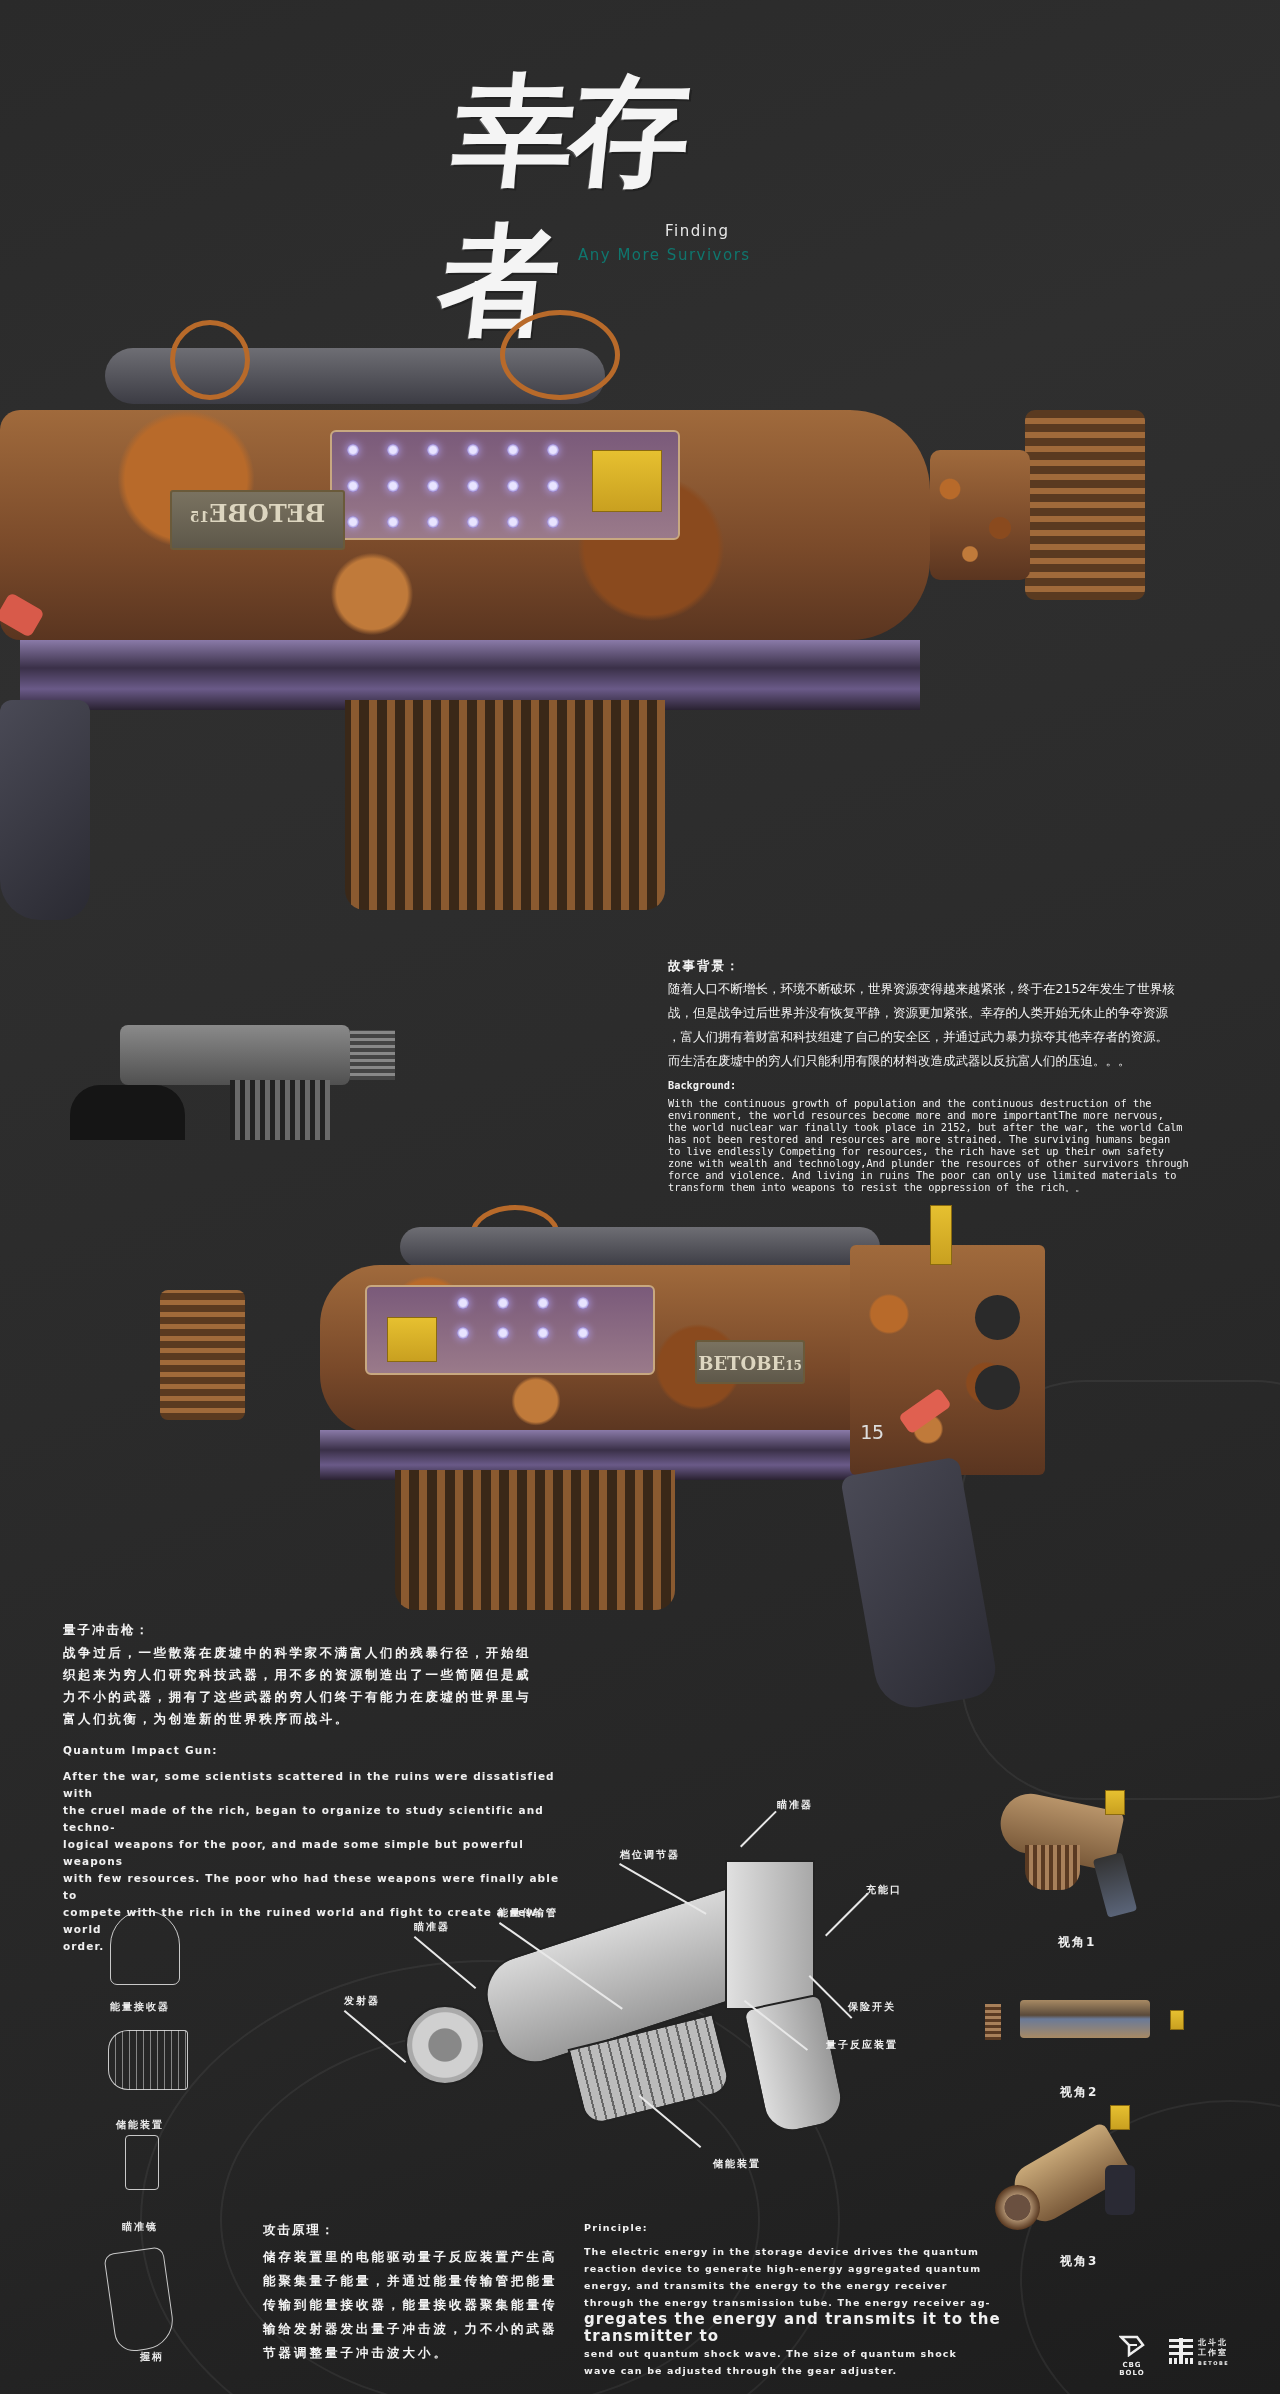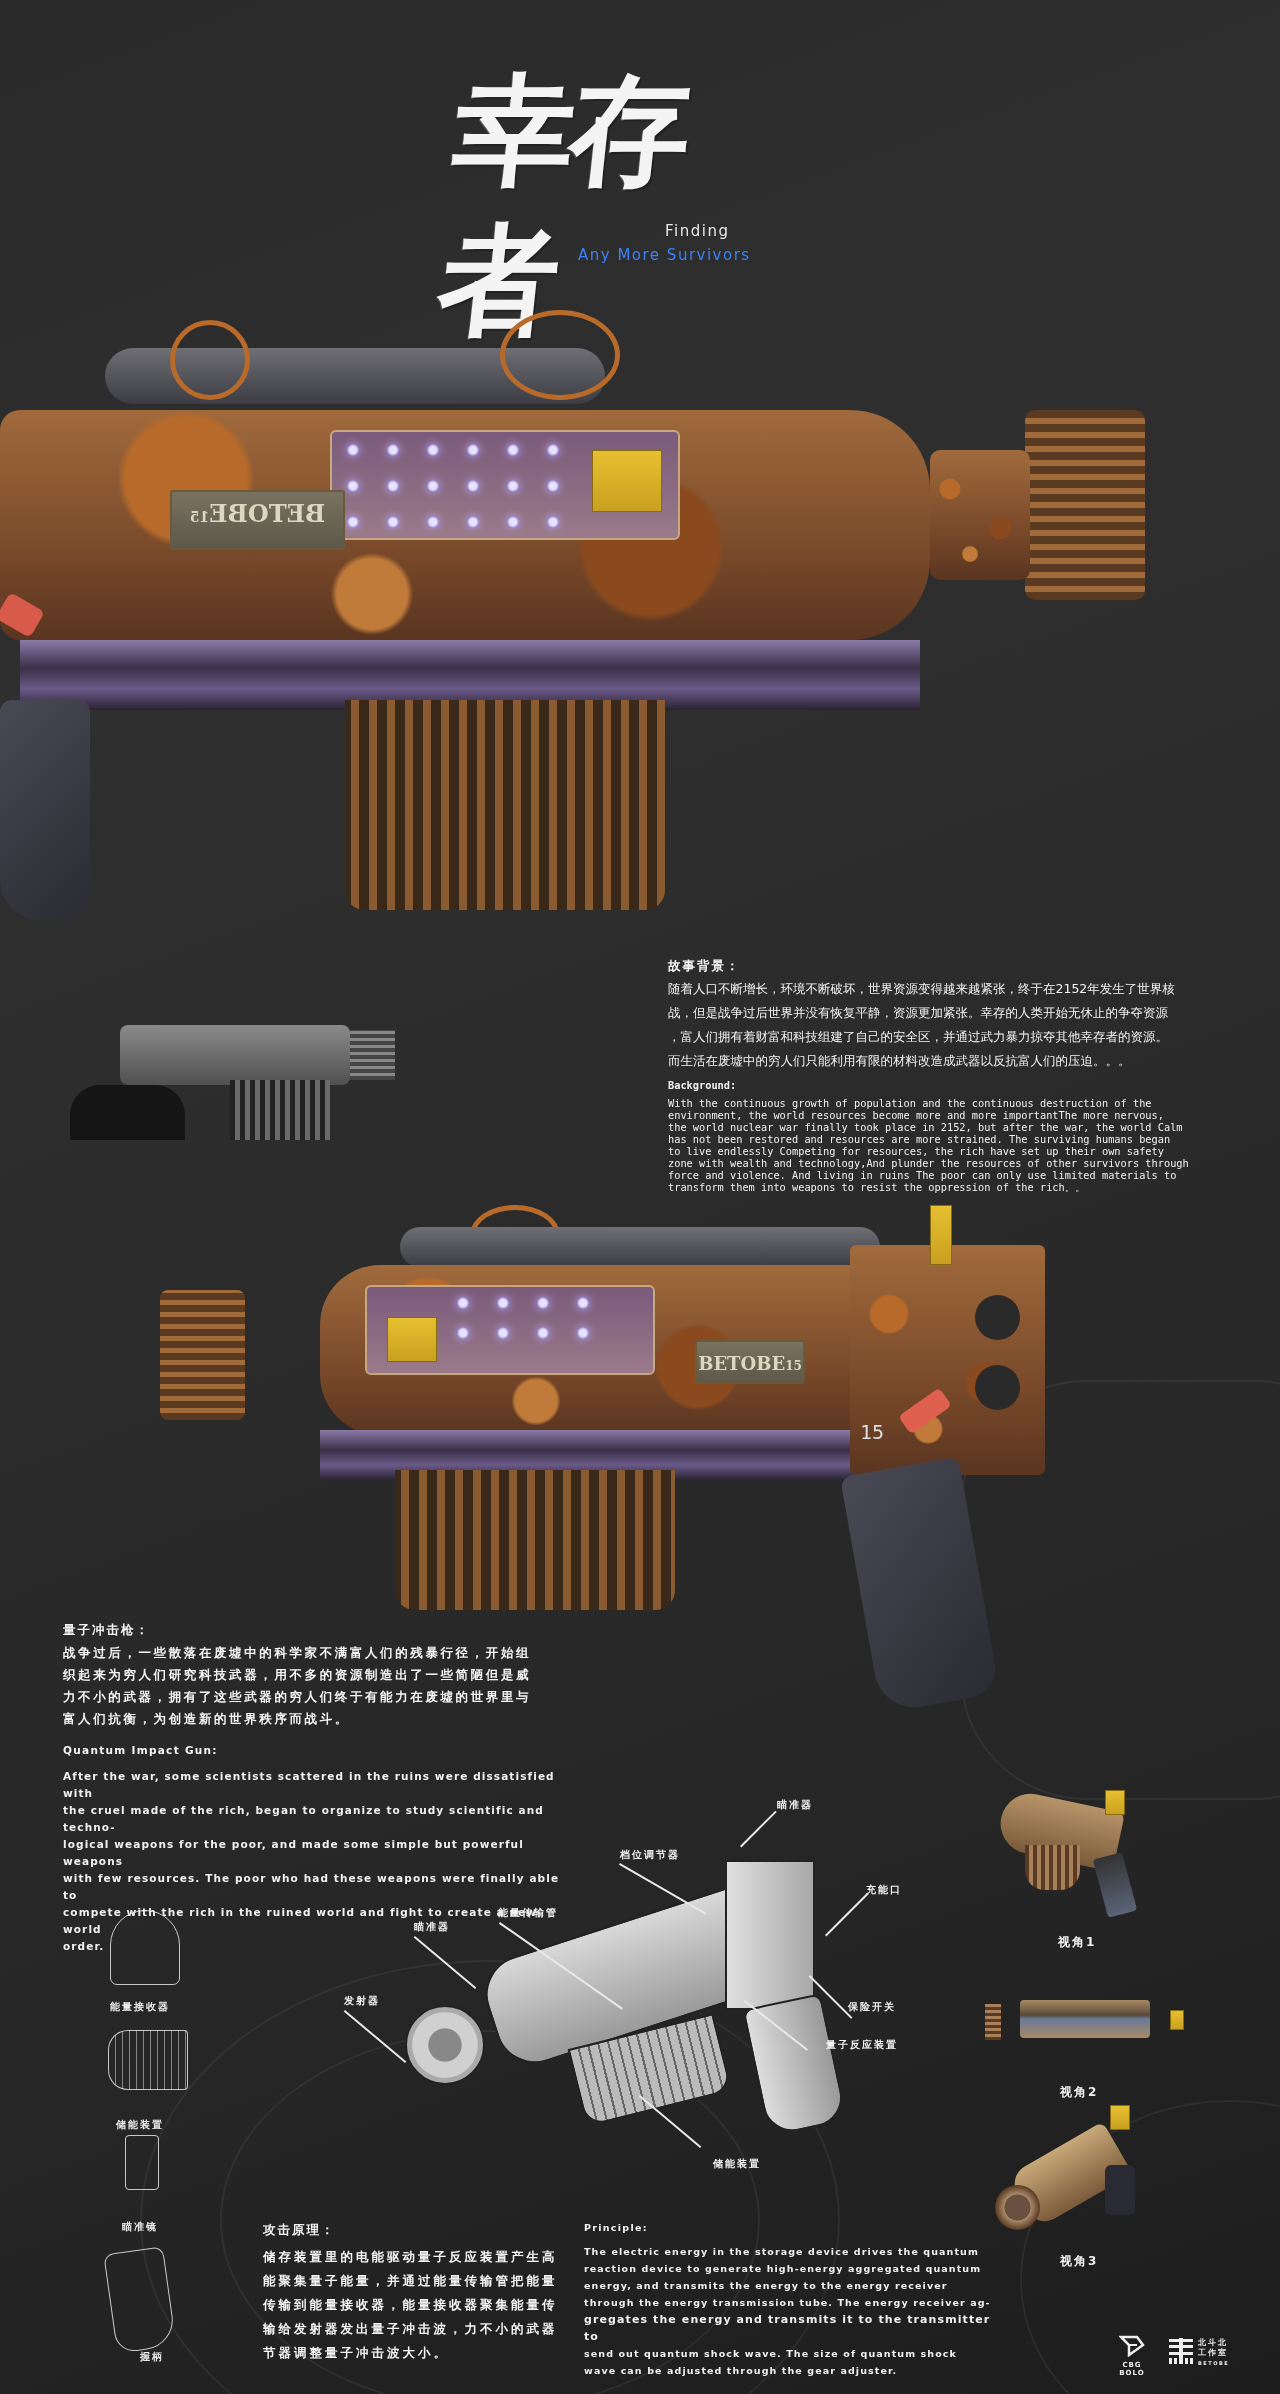--- a/index.html
+++ b/index.html
@@ -10,21 +10,21 @@
     font-family:"DejaVu Sans","Liberation Sans",sans-serif;
     color:#f0f0f0;
   }
   .abs{position:absolute;}
 
   
   .title-cn{left:455px;top:55px;width:330px;height:150px;font-family:"DejaVu Serif",serif;
     font-size:120px;font-weight:bold;letter-spacing:-4px;color:#f4f4f4;line-height:150px;
     text-shadow:2px 2px 0 #222,-1px 1px 0 #555;transform:skewX(-6deg);}
   .title-en-1{left:665px;top:222px;font-size:15px;letter-spacing:1.5px;color:#e8e8e8;}
-  .title-en-2{left:578px;top:246px;font-size:15px;letter-spacing:1.5px;color:#3b82f6;}
+  .title-en-2{left:578px;top:246px;font-size:15px;letter-spacing:1.5px;color:#0f766e;}
 
   
   .gun{position:absolute;}
   .rust{background:
       radial-gradient(circle at 20% 30%,#b86a2a 0 8%,transparent 9%),
       radial-gradient(circle at 70% 60%,#8a4a1e 0 10%,transparent 11%),
       radial-gradient(circle at 40% 80%,#c07a3a 0 6%,transparent 7%),
       linear-gradient(180deg,#a06a3c,#7a4a2a 60%,#5a3520);}
   .metal{background:linear-gradient(180deg,#5a5a66,#2e2e38 60%,#4a4a58);}
   .lightpanel{background:linear-gradient(180deg,#7a5a7a,#9a7a8a);border:2px solid #c8a880;border-radius:6px;}
@@ -249,21 +249,21 @@
   <div class="txt-cn" style="letter-spacing:3px;font-weight:bold;">输给发射器发出量子冲击波，力不小的武器</div>
   <div class="txt-cn" style="letter-spacing:3px;font-weight:bold;">节器调整量子冲击波大小。</div>
 </div>
 
 <div class="abs" style="left:584px;top:2222px;width:420px;">
   <div class="heading-en" style="font-size:9.5px;margin-bottom:10px;">Principle:</div>
   <div class="txt-en" style="font-size:9.5px;">The electric energy in the storage device drives the quantum</div>
   <div class="txt-en" style="font-size:9.5px;">reaction device to generate high-energy aggregated quantum</div>
   <div class="txt-en" style="font-size:9.5px;">energy, and transmits the energy to the energy receiver</div>
   <div class="txt-en" style="font-size:9.5px;">through the energy transmission tube. The energy receiver ag-</div>
-  <div class="txt-en" style="font-size:11px;">gregates the energy and transmits it to the transmitter to</div>
+  <div class="txt-en" style="font-size:15px;">gregates the energy and transmits it to the transmitter to</div>
   <div class="txt-en" style="font-size:9.5px;">send out quantum shock wave. The size of quantum shock</div>
   <div class="txt-en" style="font-size:9.5px;">wave can be adjusted through the gear adjuster.</div>
 </div>
 
 <div class="abs" style="left:1112px;top:2335px;width:40px;text-align:center;">
   <svg width="26" height="22" viewBox="0 0 26 22">
     <path d="M2 2 L18 2 L24 10 L10 20 L10 10 L2 2 Z" fill="none" stroke="#eee" stroke-width="2.5"></path>
     <path d="M10 10 L18 10" stroke="#eee" stroke-width="2"></path>
   </svg>
   <div class="logo-text" style="font-size:7px;">CBG BOLO</div>

